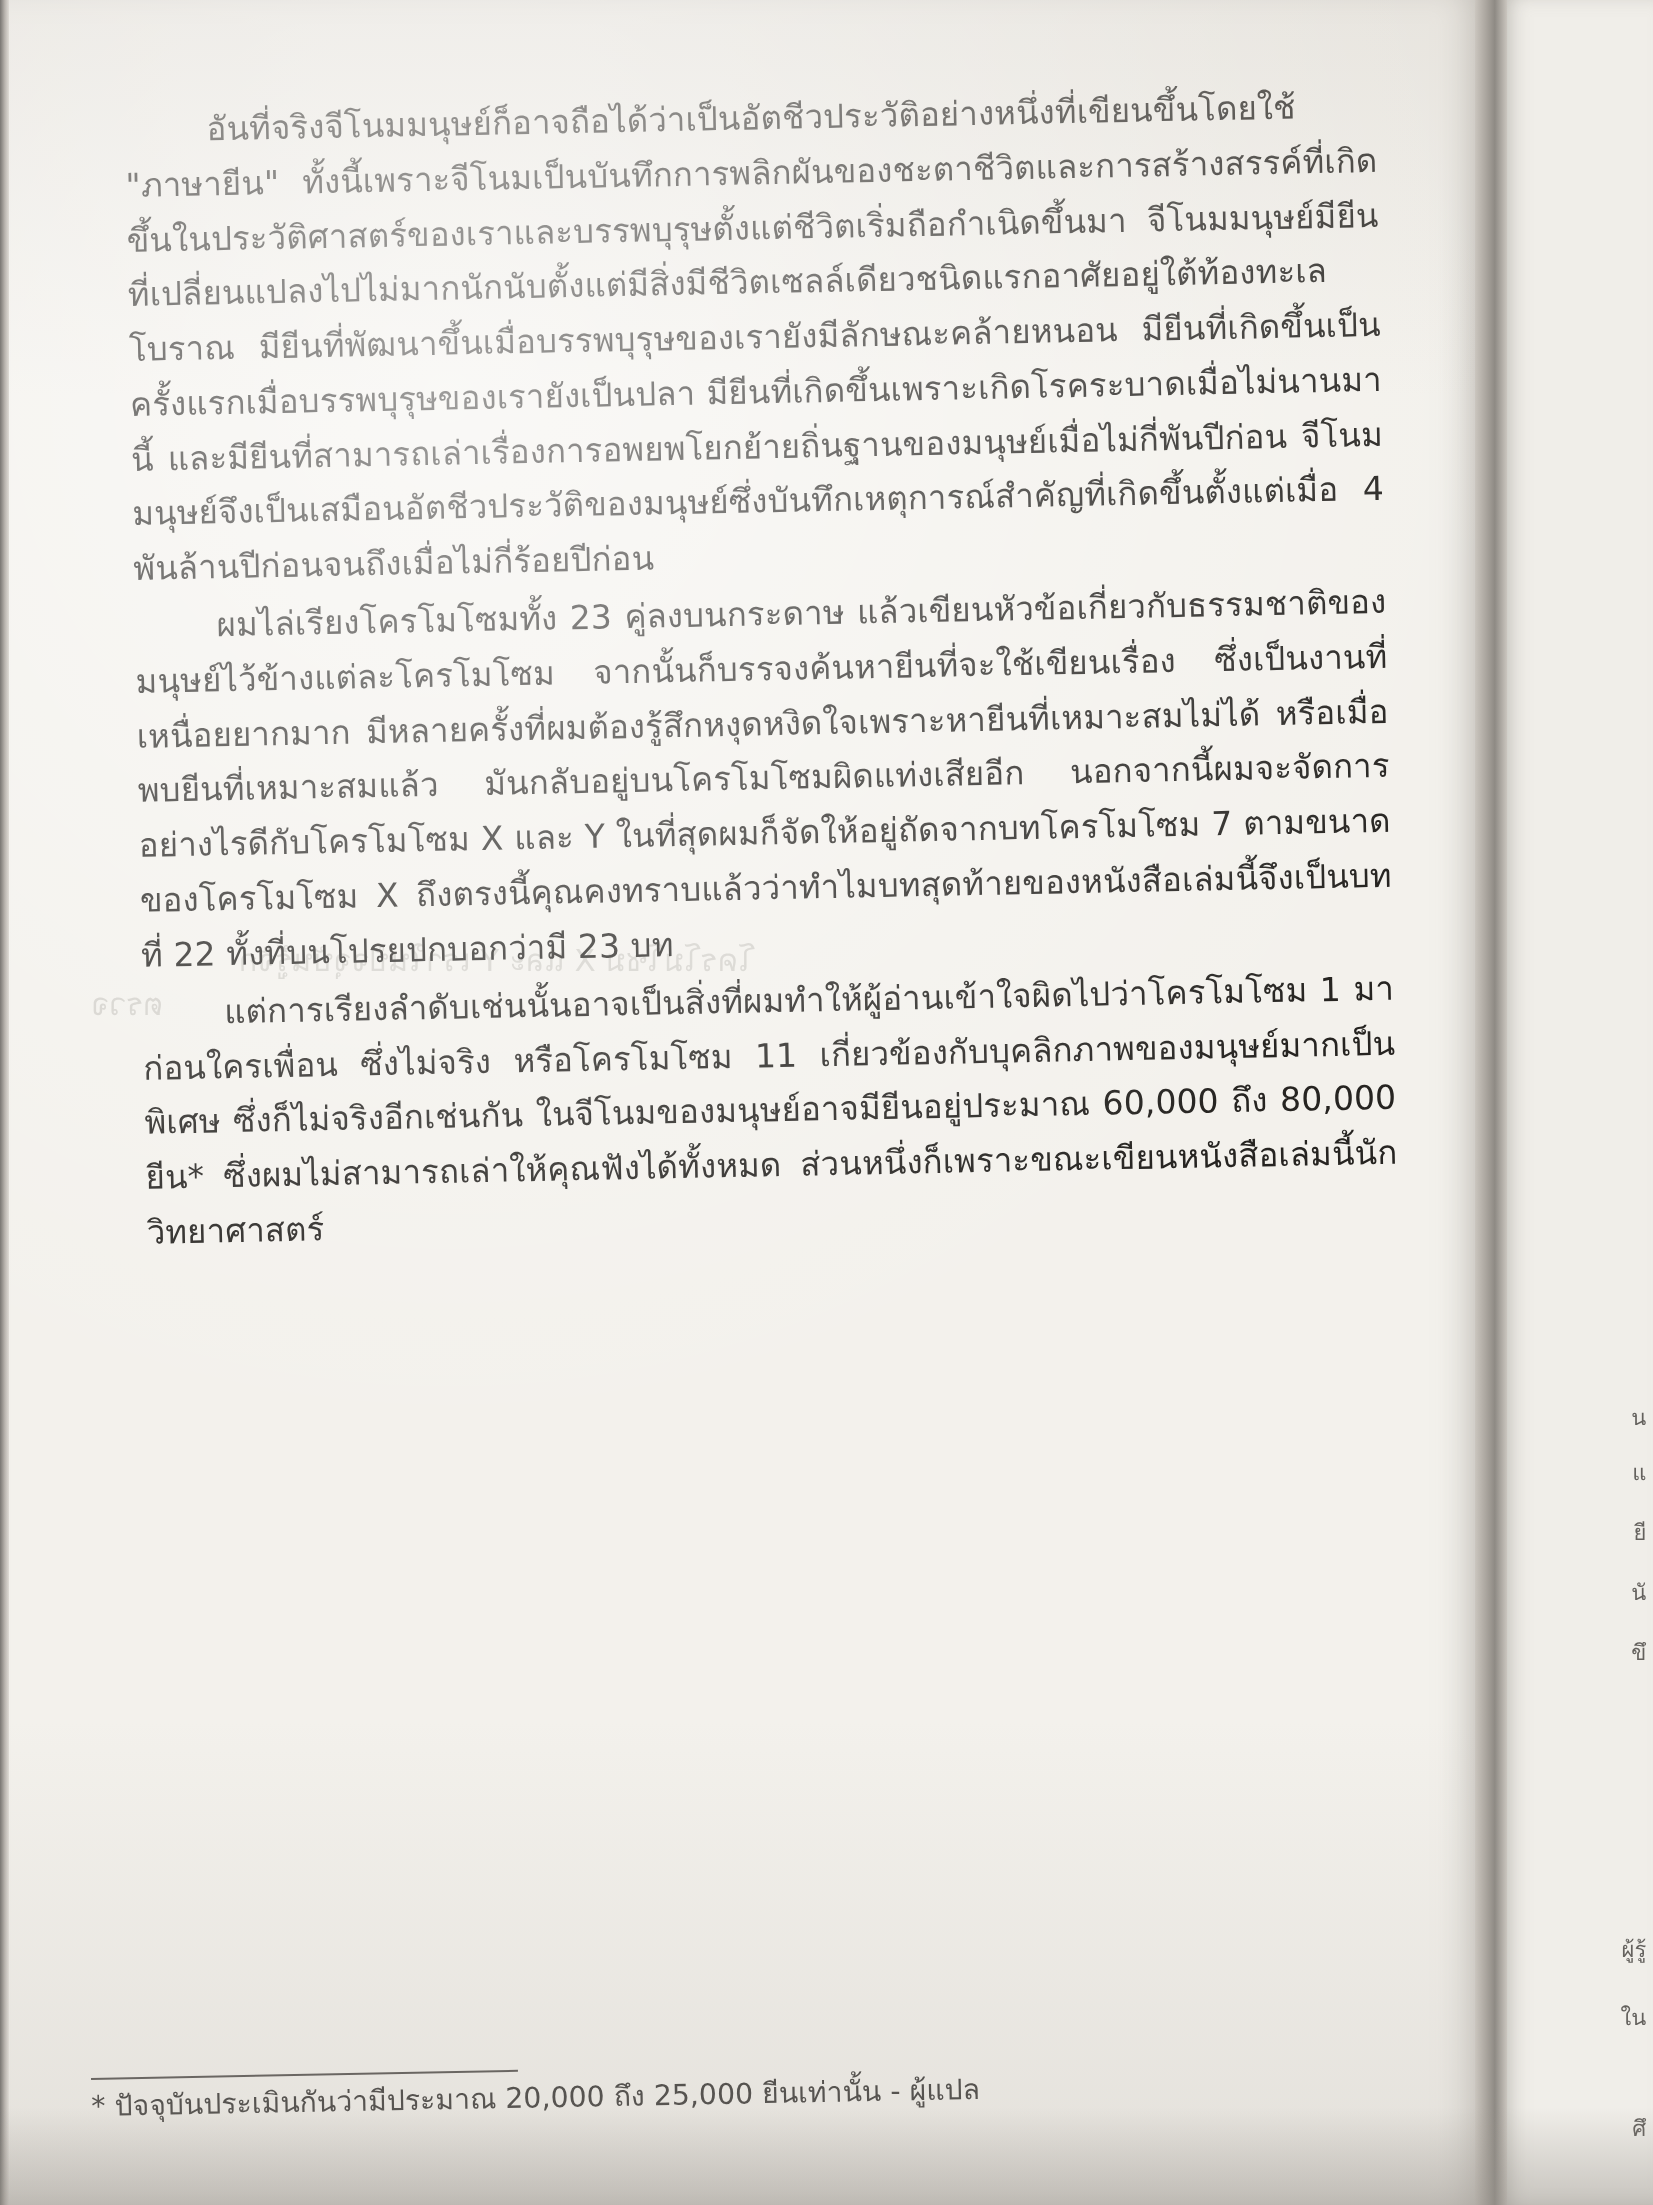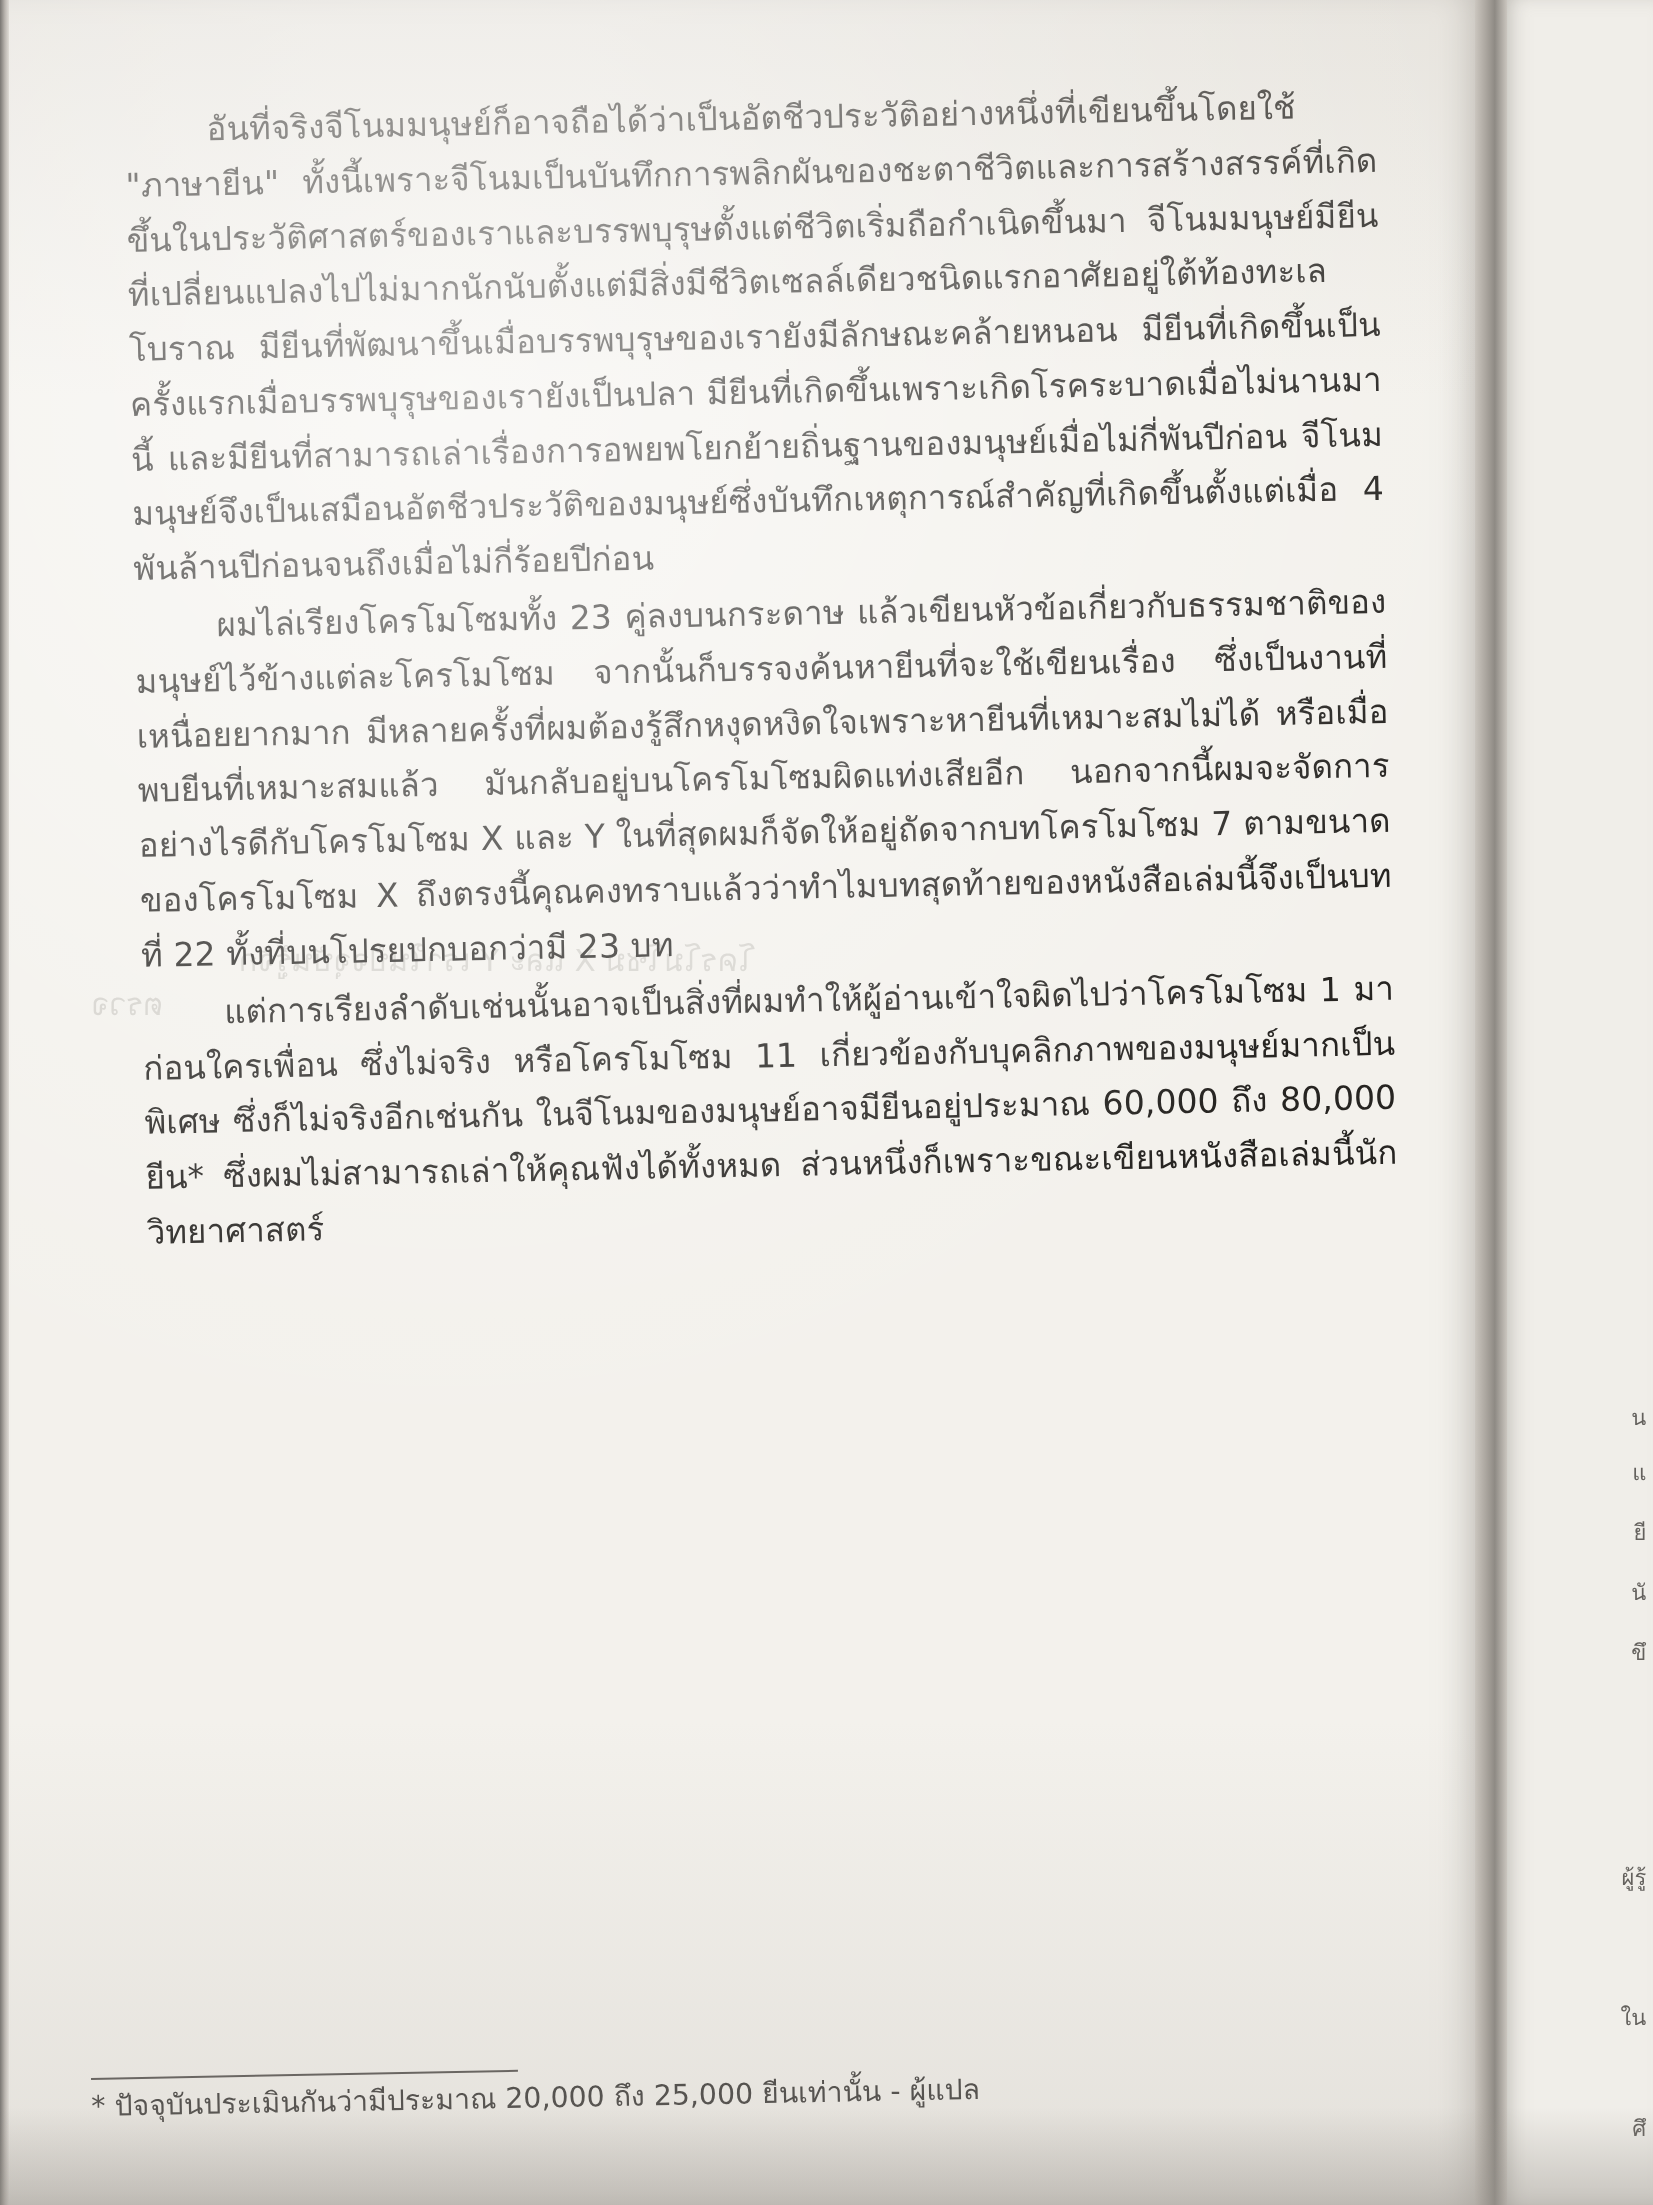--- a/index.html
+++ b/index.html
@@ -209,20 +209,20 @@
   </div>
 
   <div class="gutter"></div>
 
   <div class="page-right">
     <div class="ghost" style="top:1400px;">น</div>
     <div class="ghost" style="top:1455px;">แ</div>
     <div class="ghost" style="top:1515px;">ยี</div>
     <div class="ghost" style="top:1575px;">นั</div>
     <div class="ghost" style="top:1635px;">ขึ</div>
-    <div class="ghost" style="top:1860px;">ผู้รู้</div>
+    <div class="ghost" style="top:1932px;">ผู้รู้</div>
     <div class="ghost" style="top:2000px;text-align:right;">ใน</div>
     <div class="ghost" style="top:2111px;">ศึ</div>
   </div>
 
   <div class="bottom-shade"></div>
 </div>
 
 
 </body></html>

